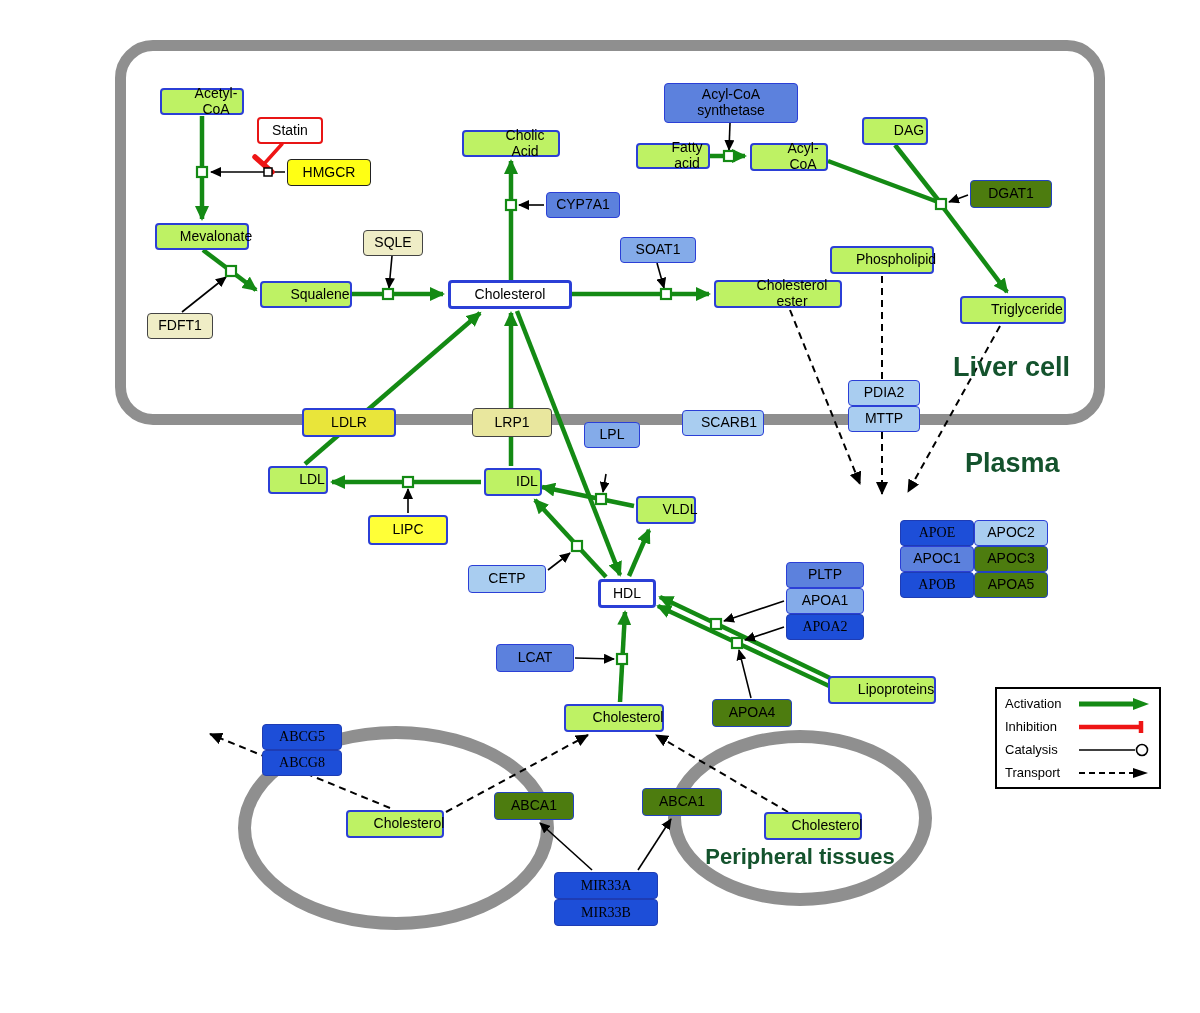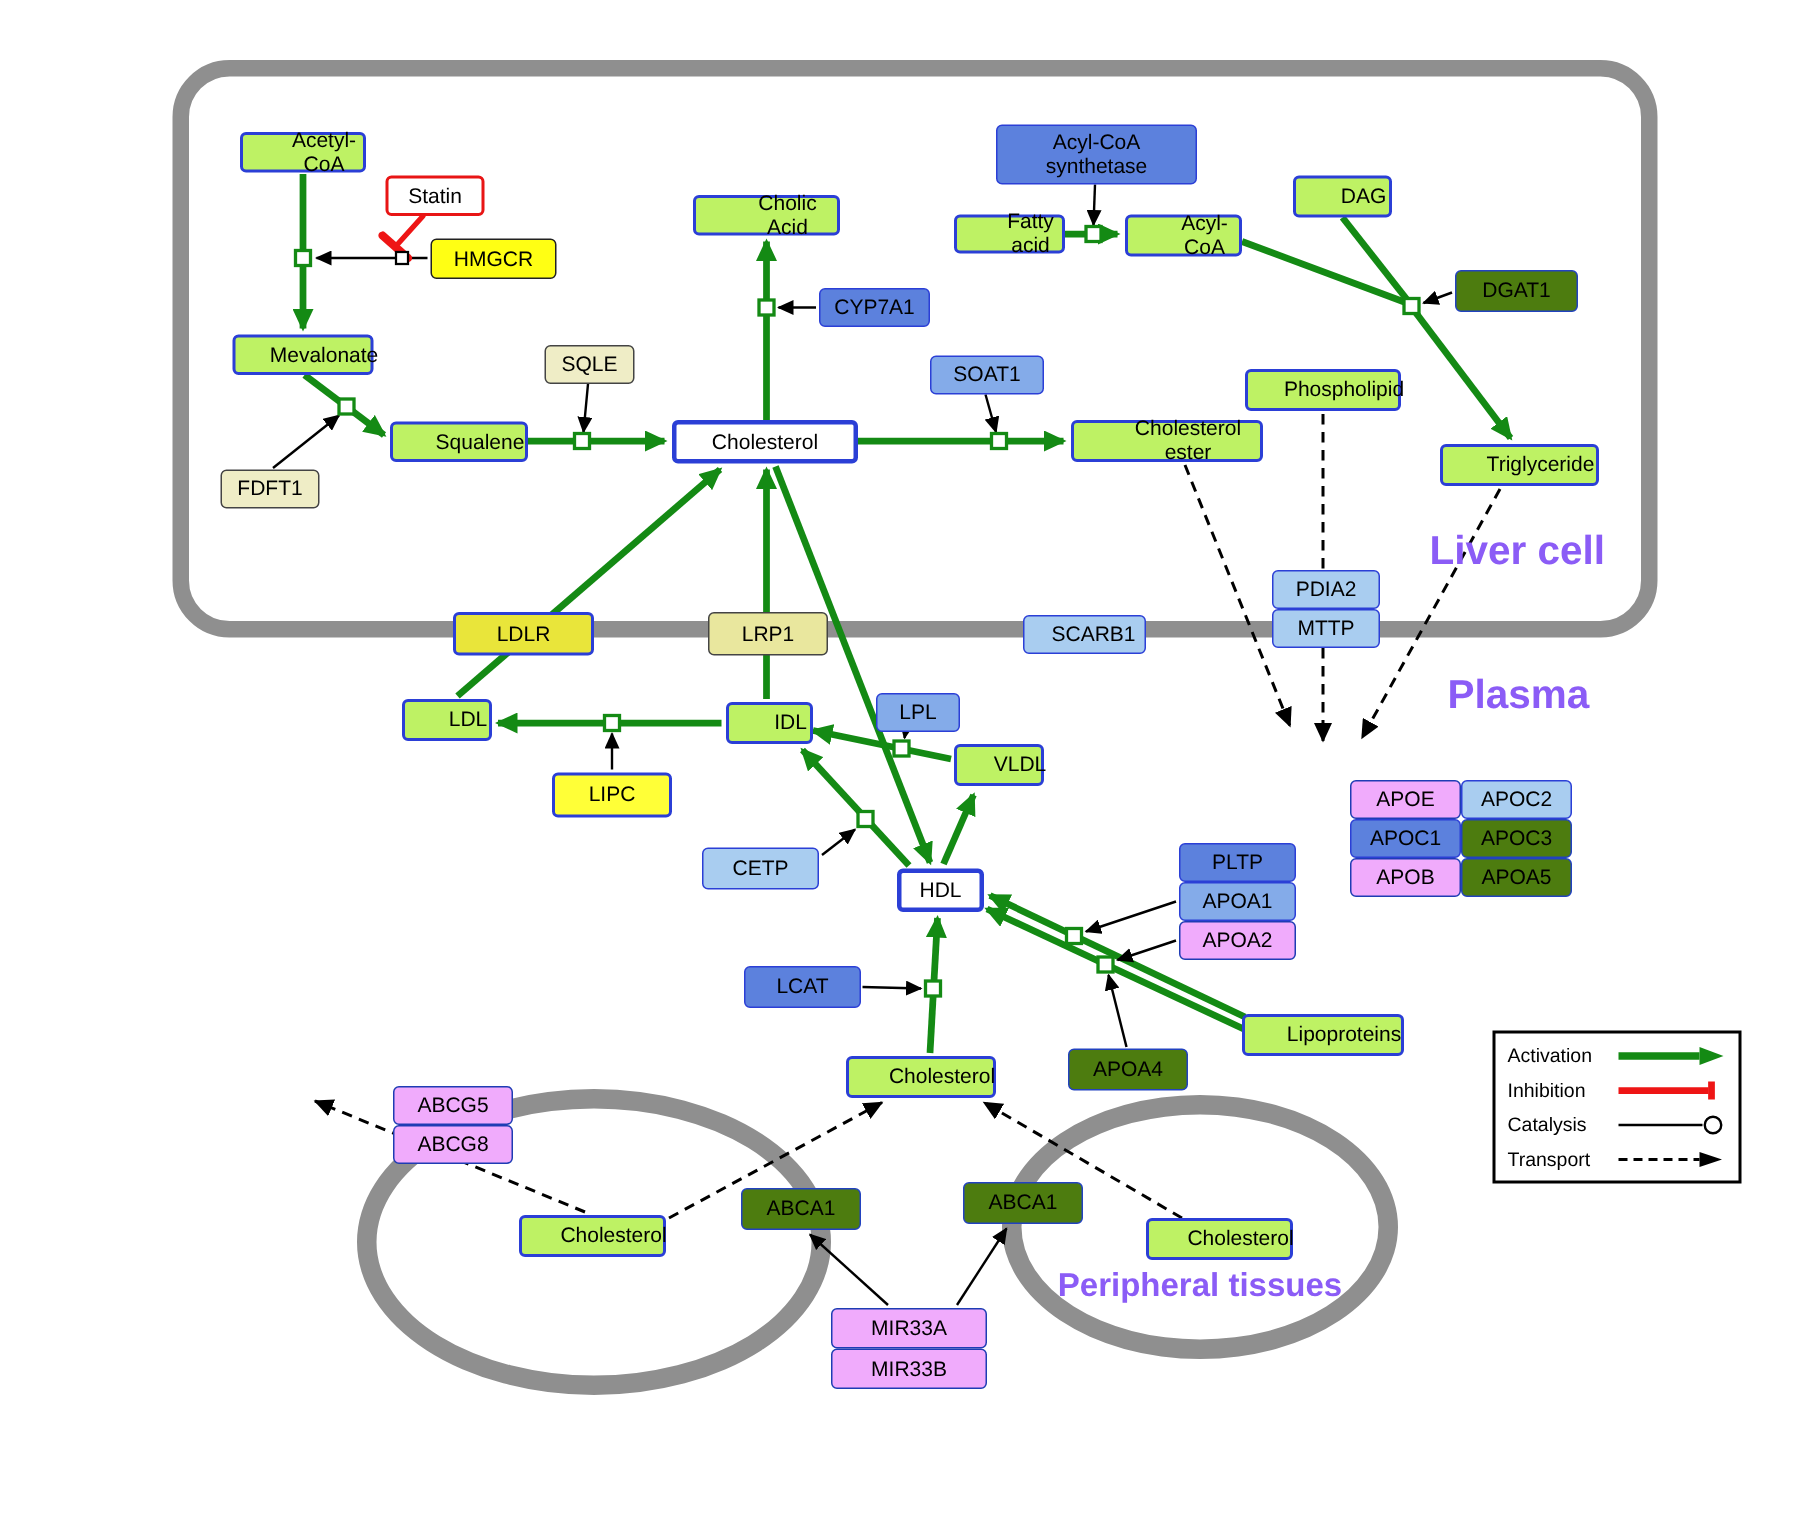--- a/index.html
+++ b/index.html
@@ -4,21 +4,21 @@
 <style>
   html,body{margin:0;padding:0;background:#fff;}
   .stage{position:relative;width:1200px;height:1013px;background:#fff;overflow:hidden;
          font-family:"Liberation Sans",sans-serif;}
   
   .liver{position:absolute;left:115px;top:40px;width:990px;height:385px;
          border:11px solid #8f8f8f;border-radius:38px;box-sizing:border-box;background:transparent;}
   .ellipse{position:absolute;border:13px solid #8f8f8f;border-radius:50%;box-sizing:border-box;}
   .ent{left:238px;top:726px;width:316px;height:204px;}
   .per{left:668px;top:730px;width:264px;height:176px;}
-  .comp-label{position:absolute;font-weight:bold;color:#8b5cf6;z-index:3;}
+  .comp-label{position:absolute;font-weight:bold;color:#14532d;z-index:3;}
   .lbl-liver{left:953px;top:352px;font-size:27px;}
   .lbl-plasma{left:965px;top:448px;font-size:27px;}
   .lbl-ent{left:238px;top:852px;width:316px;text-align:center;font-size:22px;}
   .lbl-per{left:668px;top:844px;width:264px;text-align:center;font-size:22px;}
   
   svg.edges{position:absolute;left:0;top:0;z-index:2;}
   
   #nodes{position:absolute;left:0;top:0;width:100%;height:100%;z-index:4;pointer-events:none;}
   .node{position:absolute;display:flex;align-items:center;justify-content:center;
         box-sizing:border-box;font-size:14px;color:#000;text-align:center;line-height:1.12;
@@ -28,21 +28,21 @@
   .red{background:#fff;border:2.5px solid #e81515;}
   .yellow{background:#ffff14;border:1.5px solid #222;}
   .yellow2{background:#e9e53a;border:2px solid #2b3fd6;}
   .yellow3{background:#ffff37;border:2px solid #2b3fd6;}
   .cream{background:#efedc6;border:1.5px solid #444;}
   .cream2{background:#e9e79e;border:1.5px solid #444;}
   .blue-light{background:#a9cdf0;border:1.5px solid #2b3fd6;}
   .blue-mlight{background:#84abe9;border:1.5px solid #2b3fd6;}
   .blue-med{background:#5c81dd;border:1.5px solid #2b3fd6;}
   .blue-mdark{background:#4d7c0f;border:1.5px solid #2242c0;}
-  .blue-dark{background:#f0abfc;border:1.5px solid #1e3cb4;}
+  .blue-dark{background:#1d4ed8;border:1.5px solid #1e3cb4;font-family:Liberation Serif, serif;}
   
   .legend{position:absolute;left:995px;top:687px;width:166px;height:102px;border:2.5px solid #000;
           background:#fff;box-sizing:border-box;display:flex;flex-direction:column;
           justify-content:space-around;padding:3px 8px;z-index:5;}
   .legend-row{display:flex;align-items:center;justify-content:space-between;font-size:13px;color:#000;}
 </style>
 </head>
 <body>
 
 <div class="stage">
@@ -164,21 +164,21 @@
       <div class="node blue-mdark" style="left: 970px; top: 180px; width: 82px; height: 28px;">DGAT1</div>
       <div class="node metabolite" style="left: 830px; top: 246px; width: 104px; height: 28px;">Phospholipid</div>
       <div class="node metabolite" style="left: 960px; top: 296px; width: 106px; height: 28px;">Triglyceride</div>
       <div class="node blue-light" style="left: 848px; top: 380px; width: 72px; height: 26px;">PDIA2</div>
       <div class="node blue-light" style="left: 848px; top: 406px; width: 72px; height: 26px;">MTTP</div>
       <div class="node blue-light" style="left: 682px; top: 410px; width: 82px; height: 26px; padding-left: 12px;">SCARB1</div>
       <div class="node yellow2" style="left: 302px; top: 408px; width: 94px; height: 29px;">LDLR</div>
       <div class="node cream2" style="left: 472px; top: 408px; width: 80px; height: 29px;">LRP1</div>
       <div class="node metabolite" style="left: 268px; top: 466px; width: 60px; height: 28px;">LDL</div>
       <div class="node metabolite" style="left: 484px; top: 468px; width: 58px; height: 28px;">IDL</div>
-      <div class="node blue-mlight" style="left: 584px; top: 462px; width: 56px; height: 26px;">LPL</div>
+      <div class="node blue-mlight" style="left: 584px; top: 422px; width: 56px; height: 26px;">LPL</div>
       <div class="node metabolite" style="left: 636px; top: 496px; width: 60px; height: 28px;">VLDL</div>
       <div class="node yellow3" style="left: 368px; top: 515px; width: 80px; height: 30px;">LIPC</div>
       <div class="node blue-light" style="left: 468px; top: 565px; width: 78px; height: 28px;">CETP</div>
       <div class="node metabolite-bold" style="left: 598px; top: 579px; width: 58px; height: 29px;">HDL</div>
       <div class="node blue-med" style="left: 496px; top: 644px; width: 78px; height: 28px;">LCAT</div>
       <div class="node blue-med" style="left: 786px; top: 562px; width: 78px; height: 26px;">PLTP</div>
       <div class="node blue-mlight" style="left: 786px; top: 588px; width: 78px; height: 26px;">APOA1</div>
       <div class="node blue-dark" style="left: 786px; top: 614px; width: 78px; height: 26px;">APOA2</div>
       <div class="node blue-mdark" style="left: 712px; top: 699px; width: 80px; height: 28px;">APOA4</div>
       <div class="node metabolite" style="left: 828px; top: 676px; width: 108px; height: 28px;">Lipoproteins</div>

